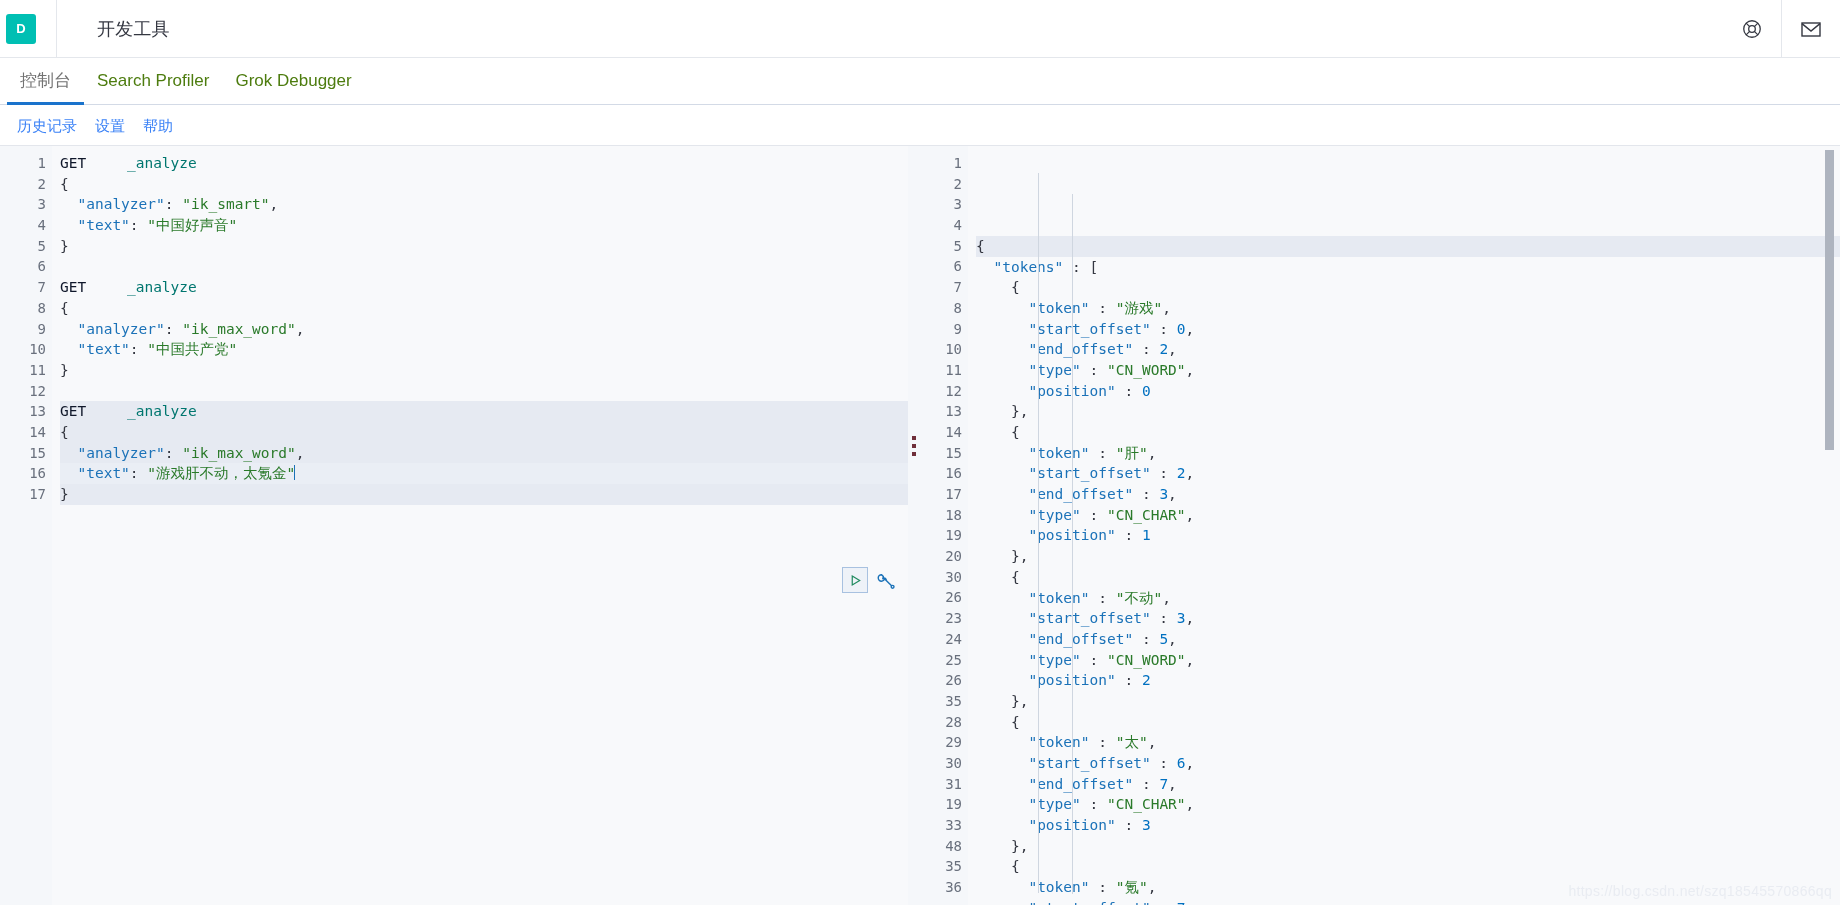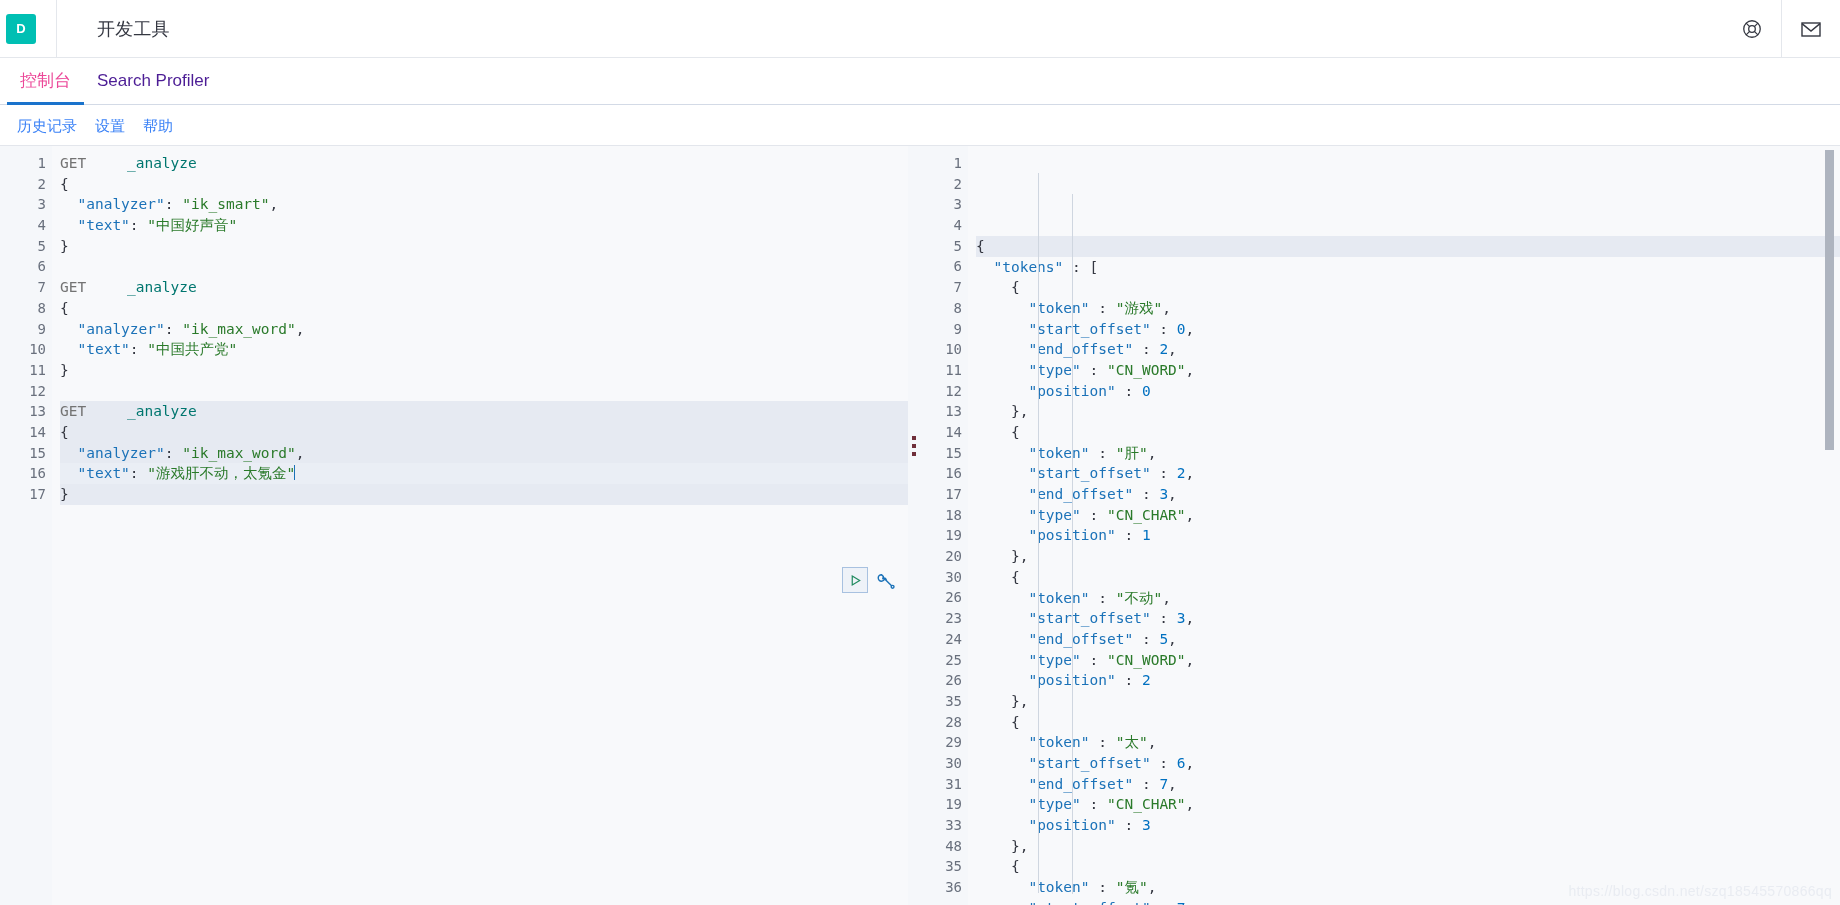--- a/index.html
+++ b/index.html
@@ -61,25 +61,25 @@
     align-items: flex-end;
     background: #ffffff;
     border-bottom: 1px solid #d3dae6;
     padding-left: 7px;
   }
   .tab {
     height: 47px;
     display: flex; align-items: center;
     padding: 0 13px;
     font-size: 17px;
-    color: #4c1d95;
-    cursor: pointer;
-    position: relative;
-  }
-  .tab.active { color: #ec4899; }
+    color: #4d7c0f;
+    cursor: pointer;
+    position: relative;
+  }
+  .tab.active { color: #737373; }
   .tab.active::after {
     content: "";
     position: absolute;
     left: 0; right: 0; bottom: -1px;
     height: 3px;
     background: #1a73cc;
   }
 
   
   .submenu {
@@ -162,21 +162,21 @@
   .pane-right .code-body { background: #f8f9fb; }
 
   .cl { height: 20.7px; white-space: pre; }
 
   
   .row-hl      { background: #e6eaf2; }
   .row-hl-soft { background: #eaeef5; }
   .gln.row-hl, .gln.row-hl-soft { background: transparent; }
 
   
-  .t-method { color: #737373; }
+  .t-method { color: #0f172a; }
   .t-url    { color: #00766f; margin-left: 32px; }
   .t-key    { color: #1b72b8; }
   .t-str    { color: #2a7a2a; }
   .t-num    { color: #0070c0; }
   .t-punc   { color: #343741; }
 
   .cursor {
     display: inline-block;
     width: 1px;
     height: 15px;
@@ -292,20 +292,21 @@
         <rect x="3" y="6" width="18" height="13"></rect>
         <polyline points="3,6.6 12,14 21,6.6"></polyline>
       </svg>
     </div>
   </div>
 </div>
 
 <div class="tabs">
   <div class="tab active">控制台</div>
   <div class="tab">Search Profiler</div>
+  <div class="tab">Grok Debugger</div>
 </div>
 
 <div class="submenu">
   <div class="submenu-item">历史记录</div>
   <div class="submenu-item">设置</div>
   <div class="submenu-item">帮助</div>
 </div>
 
 <div class="console">
 

